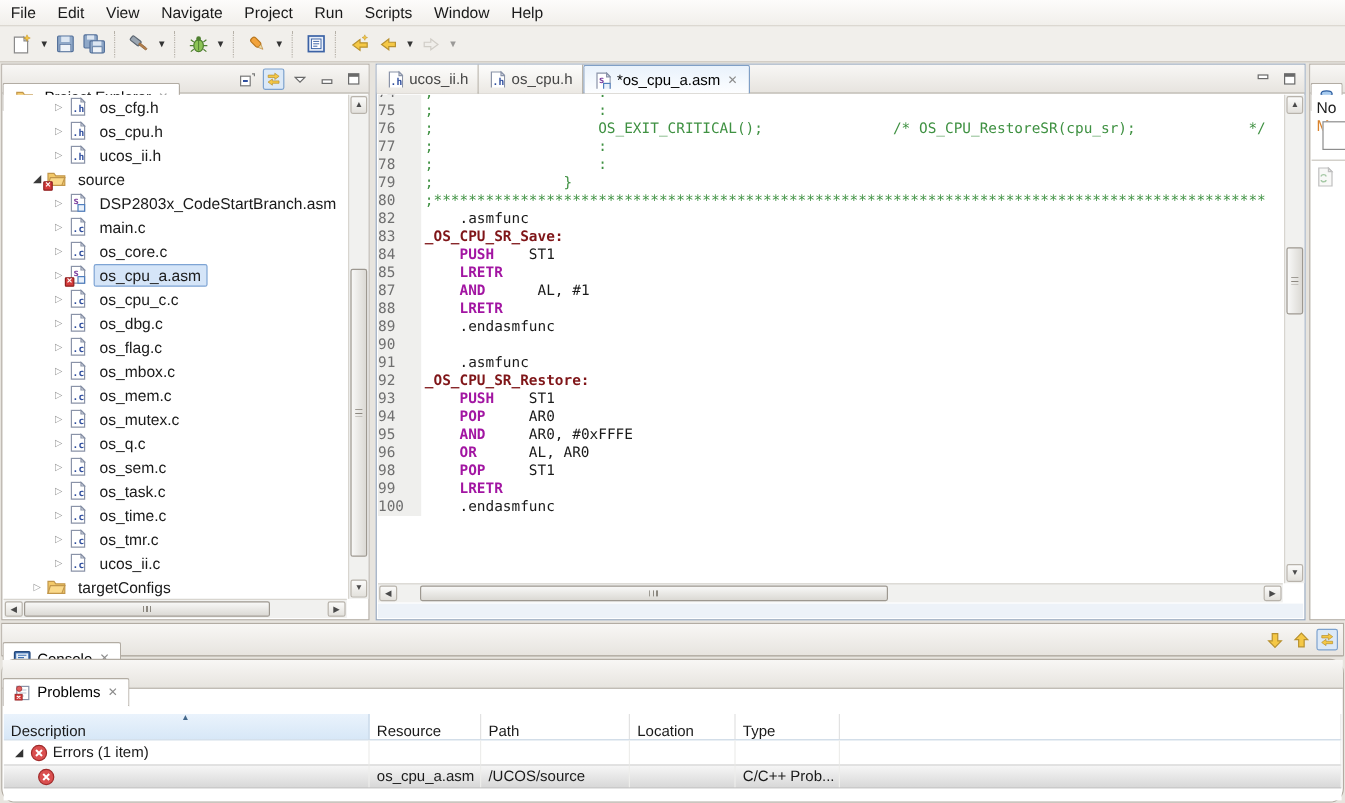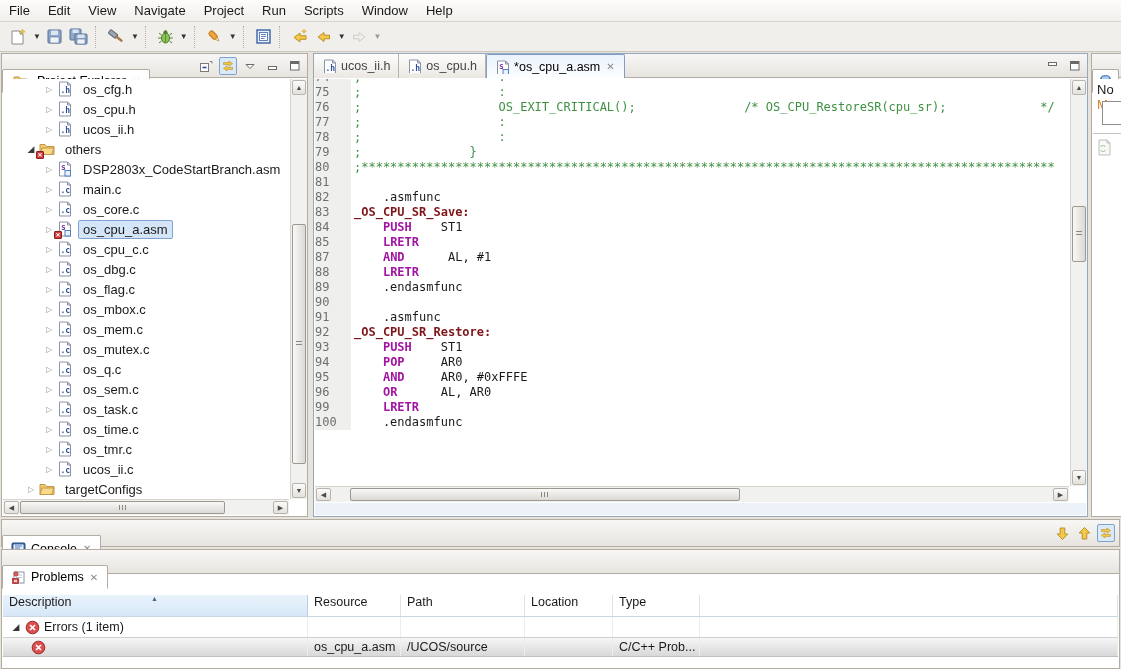--- a/index.html
+++ b/index.html
@@ -70,21 +70,21 @@
   .tk-cm { color:#3F9142; }
   .tk-lb { color:#7F1518; font-weight:bold; }
   .tk-mn { color:#A215A2; font-weight:bold; }
   #editor-bottom-strip { position:absolute; left:1px; right:1px; bottom:1px; height:12px; background:#EDF2F8; }
 
   
   #problems-summary { position:absolute; top:25px; left:1px; right:1px; height:20px; background:#FCFCFB; font-size:12.5px;
                       display:flex; align-items:center; padding-left:6px; border-bottom:1px solid #E0DDD8; }
   #ptable { position:absolute; top:45px; left:1px; right:1px; bottom:1px; background:#fff; overflow:hidden; }
   .phead { display:flex; height:22px; border-bottom:1px solid #C9D6E4; background:#FFFFFF; }
-  .phcell { position:relative; display:flex; align-items:flex-start; padding-left:6px; font-size:12.5px; border-right:1px solid #E2E2E2; }
+  .phcell { position:relative; display:flex; align-items:flex-end; padding-left:6px; font-size:12.5px; border-right:1px solid #E2E2E2; }
   .phcell.sorted { background:linear-gradient(#EAF3FC,#D7E7F7); border-right-color:#B9CFE4; }
   .sort-arrow { position:absolute; top:0px; left:50%; margin-left:-4px; font-size:7px; color:#44688C; }
   .prow { display:flex; height:20px; align-items:center; font-size:12.5px; }
   .prow .pcell { height:100%; display:flex; align-items:center; padding-left:6px; border-right:1px solid #EDEDEB; overflow:hidden;
                  white-space:nowrap; text-overflow:ellipsis; }
   .prow.sel { background:linear-gradient(#F6F6F6,#D8D8D8); border-top:1px solid #CFCFCF; border-bottom:1px solid #BFBFBF; }
   .pexp { width:14px; text-align:center; font-size:9px; color:#333; flex:none; }
   .picon { flex:none; margin:0 4px 0 2px; display:flex; }
 
   
@@ -315,21 +315,21 @@
       </div>
       <div class="trow" style="padding-left: 20px;">
         <span class="tarrow exp">◢</span>
         <span class="ticon">
           <svg width="16" height="15">
             <path d="M1 3.5h5l1.5 2H15v8H1z" fill="#F3C969" stroke="#C2974B"></path>
             <path d="M1 13.5L3 7h12l-2.5 6.5z" fill="#FAD98A" stroke="#C2974B"></path>
           </svg>
           <span class="err-badge">✕</span>
         </span>
-        <span class="tlabel">others</span>
+        <span class="tlabel">source</span>
       </div>
       <div class="trow" style="padding-left: 38px;">
         <span class="tarrow">▷</span>
         <span class="ticon">
           <svg width="16" height="16">
             <path d="M2.5 1h8l3 3v11h-11z" fill="#fff" stroke="#8A93A8"></path>
             <path d="M10.5 1l3 3h-3z" fill="#E6EAF2" stroke="#8A93A8"></path>
             <text x="4" y="9" font-size="8" font-weight="bold" fill="#7B3FA0" font-family="DejaVu Sans Mono, monospace">s</text>
             <rect x="8" y="9.5" width="5.5" height="5.5" fill="#EAF1FA" stroke="#4F7FBF"></rect>
           </svg>
@@ -580,35 +580,35 @@
   </div>
   <div id="code-wrap">
     <div id="code-lines">
         <div class="cl"><span class="ln">74</span><span class="ct"><span class="tk-cm">;                   :</span></span></div>
         <div class="cl"><span class="ln">75</span><span class="ct"><span class="tk-cm">;                   :</span></span></div>
         <div class="cl"><span class="ln">76</span><span class="ct"><span class="tk-cm">;                   OS_EXIT_CRITICAL();               /* OS_CPU_RestoreSR(cpu_sr);             */</span></span></div>
         <div class="cl"><span class="ln">77</span><span class="ct"><span class="tk-cm">;                   :</span></span></div>
         <div class="cl"><span class="ln">78</span><span class="ct"><span class="tk-cm">;                   :</span></span></div>
         <div class="cl"><span class="ln">79</span><span class="ct"><span class="tk-cm">;               }</span></span></div>
         <div class="cl"><span class="ln">80</span><span class="ct"><span class="tk-cm">;************************************************************************************************</span></span></div>
-        <div class="cl"><span class="ln">81</span><span class="ct"></span></div>
         <div class="cl"><span class="ln">82</span><span class="ct"><span>    .asmfunc</span></span></div>
         <div class="cl"><span class="ln">83</span><span class="ct"><span class="tk-lb">_OS_CPU_SR_Save:</span></span></div>
         <div class="cl"><span class="ln">84</span><span class="ct"><span>    </span><span class="tk-mn">PUSH</span><span>    ST1</span></span></div>
         <div class="cl"><span class="ln">85</span><span class="ct"><span>    </span><span class="tk-mn">LRETR</span></span></div>
         <div class="cl"><span class="ln">87</span><span class="ct"><span>    </span><span class="tk-mn">AND</span><span>      AL, #1</span></span></div>
         <div class="cl"><span class="ln">88</span><span class="ct"><span>    </span><span class="tk-mn">LRETR</span></span></div>
         <div class="cl"><span class="ln">89</span><span class="ct"><span>    .endasmfunc</span></span></div>
         <div class="cl"><span class="ln">90</span><span class="ct"></span></div>
         <div class="cl"><span class="ln">91</span><span class="ct"><span>    .asmfunc</span></span></div>
         <div class="cl"><span class="ln">92</span><span class="ct"><span class="tk-lb">_OS_CPU_SR_Restore:</span></span></div>
         <div class="cl"><span class="ln">93</span><span class="ct"><span>    </span><span class="tk-mn">PUSH</span><span>    ST1</span></span></div>
         <div class="cl"><span class="ln">94</span><span class="ct"><span>    </span><span class="tk-mn">POP</span><span>     AR0</span></span></div>
         <div class="cl"><span class="ln">95</span><span class="ct"><span>    </span><span class="tk-mn">AND</span><span>     AR0, #0xFFFE</span></span></div>
         <div class="cl"><span class="ln">96</span><span class="ct"><span>    </span><span class="tk-mn">OR</span><span>      AL, AR0</span></span></div>
+        <div class="cl"><span class="ln">98</span><span class="ct"><span>    </span><span class="tk-mn">POP</span><span>     ST1</span></span></div>
         <div class="cl"><span class="ln">99</span><span class="ct"><span>    </span><span class="tk-mn">LRETR</span></span></div>
         <div class="cl"><span class="ln">100</span><span class="ct"><span>    .endasmfunc</span></span></div>
       </div>
   </div>
   <div class="sb-v" style="top:25px; right:0; bottom:30px;">
     <div class="sb-btn" style="top:1px;">▲</div>
     <div class="sb-thumb-v" style="top:127px; height:56px;">
         <div class="grip-v"></div>
       </div>
     <div class="sb-btn" style="bottom:1px;">▼</div>
@@ -677,21 +677,21 @@
       <span class="mini-btn pressed">
         <svg width="15" height="14">
             <path d="M8 2v1.6H2.5v2H8v1.6l3.6-2.6z" fill="#F5C846" stroke="#B8912F" stroke-width=".6"></path>
             <path d="M6 12v-1.6h5.5v-2H6V6.8L2.4 9.4z" fill="#F5C846" stroke="#B8912F" stroke-width=".6"></path>
           </svg>
       </span>
     </div>
   </div>
 </div>
 
-<div class="panel" id="problems-panel" style="left:1px; top:549px; width:1119px; height:120px;">
+<div class="panel" id="problems-panel" style="left:1px; top:549px; width:1119px; height:120px;border-radius:12px;">
   <div class="tabbar">
     <div class="vtab active">
       <span>
         <svg width="15" height="14">
             <rect x="3" y="2" width="10" height="11" fill="#fff" stroke="#8A93A8"></rect>
             <path d="M5 5h6M5 7.5h6M5 10h4" stroke="#B9C2D4" stroke-width="1"></path>
             <circle cx="5" cy="4" r="2.2" fill="#E06060" stroke="#A02A2A" stroke-width=".6"></circle>
             <rect x="1.5" y="8.5" width="6" height="5" fill="#D33A3A" stroke="#8F1F1F" stroke-width=".6"></rect>
             <path d="M3 10l3 2M6 10l-3 2" stroke="#fff" stroke-width="1"></path>
           </svg>

